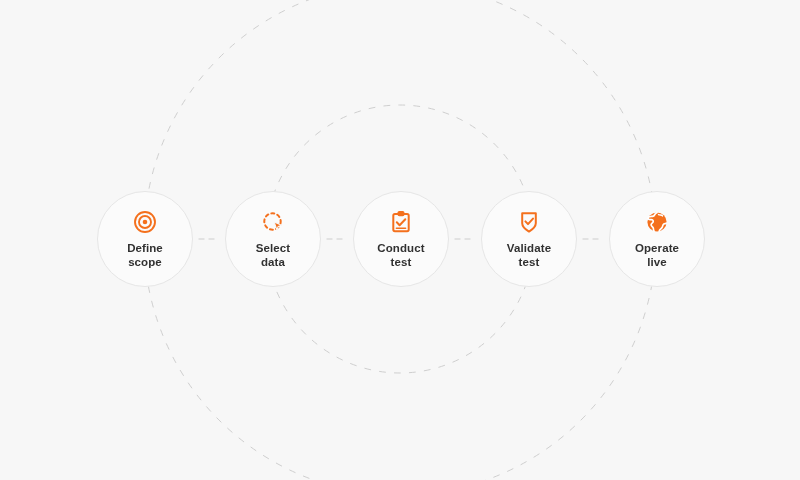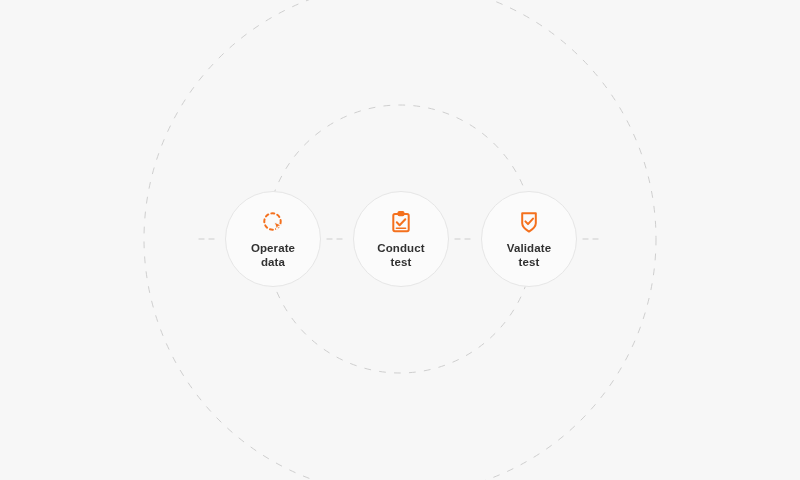--- a/index.html
+++ b/index.html
@@ -98,29 +98,40 @@
 
   <svg class="connectors" viewBox="0 0 800 480" width="800" height="480" aria-hidden="true">
     <line x1="199" y1="239" x2="219" y2="239" stroke="#dcdcdc" stroke-width="1.4" stroke-dasharray="5 5" stroke-linecap="round"></line>
     <line x1="327" y1="239" x2="347" y2="239" stroke="#dcdcdc" stroke-width="1.4" stroke-dasharray="5 5" stroke-linecap="round"></line>
     <line x1="455" y1="239" x2="475" y2="239" stroke="#dcdcdc" stroke-width="1.4" stroke-dasharray="5 5" stroke-linecap="round"></line>
     <line x1="583" y1="239" x2="603" y2="239" stroke="#dcdcdc" stroke-width="1.4" stroke-dasharray="5 5" stroke-linecap="round"></line>
   </svg>
 
   <div class="steps-layer">
 
+    <div class="step-node" style="left:145px; top:239px;">
+      <span class="step-icon">
+        <svg viewBox="0 0 24 24" width="24" height="24">
+          <circle cx="12" cy="12" r="10" fill="none" stroke="#f4701d" stroke-width="1.9"></circle>
+          <circle cx="12" cy="12" r="6" fill="none" stroke="#f4701d" stroke-width="1.9"></circle>
+          <circle cx="12" cy="12" r="2.3" fill="#f4701d"></circle>
+        </svg>
+      </span>
+      <span class="step-label">Define
+scope</span>
+    </div>
 
     <div class="step-node" style="left:273px; top:239px;">
       <span class="step-icon">
         <svg viewBox="0 0 24 24" width="24" height="24">
           <circle cx="11.5" cy="11.5" r="8.2" fill="none" stroke="#f4701d" stroke-width="2" stroke-dasharray="3 3.2" stroke-linecap="round"></circle>
           <path d="M13.2 12.1 L20.6 15.3 L17.2 16.4 L15.9 20 Z" fill="#f4701d" stroke="#f7f7f7" stroke-width="1.1" stroke-linejoin="round"></path>
         </svg>
       </span>
-      <span class="step-label">Operate
+      <span class="step-label">Select
 data</span>
     </div>
 
     <div class="step-node" style="left:401px; top:239px;text-align:center;">
       <span class="step-icon">
         <svg viewBox="0 0 24 24" width="24" height="24">
           <rect x="4.3" y="4" width="15.4" height="17.2" rx="1.6" fill="none" stroke="#f4701d" stroke-width="2"></rect>
           <rect x="9.2" y="1.7" width="5.6" height="3.8" rx="1.1" fill="#f4701d" stroke="#f4701d" stroke-width="1.4"></rect>
           <path d="M7.8 12.3 L10.6 15.2 L16.3 9.2" fill="none" stroke="#f4701d" stroke-width="2" stroke-linecap="round" stroke-linejoin="round"></path>
           <line x1="7.4" y1="18.3" x2="16.6" y2="18.3" stroke="#f4701d" stroke-width="1.6" stroke-linecap="round"></line>
@@ -134,15 +145,32 @@
       <span class="step-icon">
         <svg viewBox="0 0 24 24" width="24" height="24">
           <path d="M5.2 3.2 H18.8 V13.2 C18.8 16.3 15.9 19.2 12 21.6 C8.1 19.2 5.2 16.3 5.2 13.2 Z" fill="none" stroke="#f4701d" stroke-width="2" stroke-linejoin="round"></path>
           <path d="M8.4 11.4 L11 14.1 L16 8.6" fill="none" stroke="#f4701d" stroke-width="2" stroke-linecap="round" stroke-linejoin="round"></path>
         </svg>
       </span>
       <span class="step-label">Validate
 test</span>
     </div>
 
+    <div class="step-node" style="left:657px; top:239px;">
+      <span class="step-icon">
+        <svg viewBox="0 0 24 24" width="24" height="24">
+          <circle cx="12" cy="12" r="9.6" fill="#f4701d"></circle>
+          <path d="M12 2.6 C9.4 3.4 9.9 5.6 8.3 6.1 C6.8 6.6 4.4 5.9 3.4 7.4
+                   C2.6 8.7 3.9 9.9 5.6 9.6 C7.4 9.3 8.6 10.4 8.2 11.8
+                   C7.9 13 6.3 13.3 6.1 14.6 C5.9 16.1 7.6 16.5 8.2 17.8
+                   C8.7 18.9 8.2 20.4 9.1 21.2" fill="none" stroke="#ffffff" stroke-width="1.7" stroke-linecap="round" stroke-linejoin="round"></path>
+          <path d="M14.2 21.1 C14.6 19.4 16.1 18.9 17 17.6
+                   C17.9 16.3 17.5 14.6 18.8 13.9
+                   C19.7 13.4 20.8 13.8 21.4 13.2" fill="none" stroke="#ffffff" stroke-width="1.7" stroke-linecap="round" stroke-linejoin="round"></path>
+          <path d="M13.6 4.6 C14.9 5.3 16.5 4.8 17.4 5.8" fill="none" stroke="#ffffff" stroke-width="1.6" stroke-linecap="round"></path>
+        </svg>
+      </span>
+      <span class="step-label">Operate
+live</span>
+    </div>
 
   </div>
 </div>
 
 </body></html>

